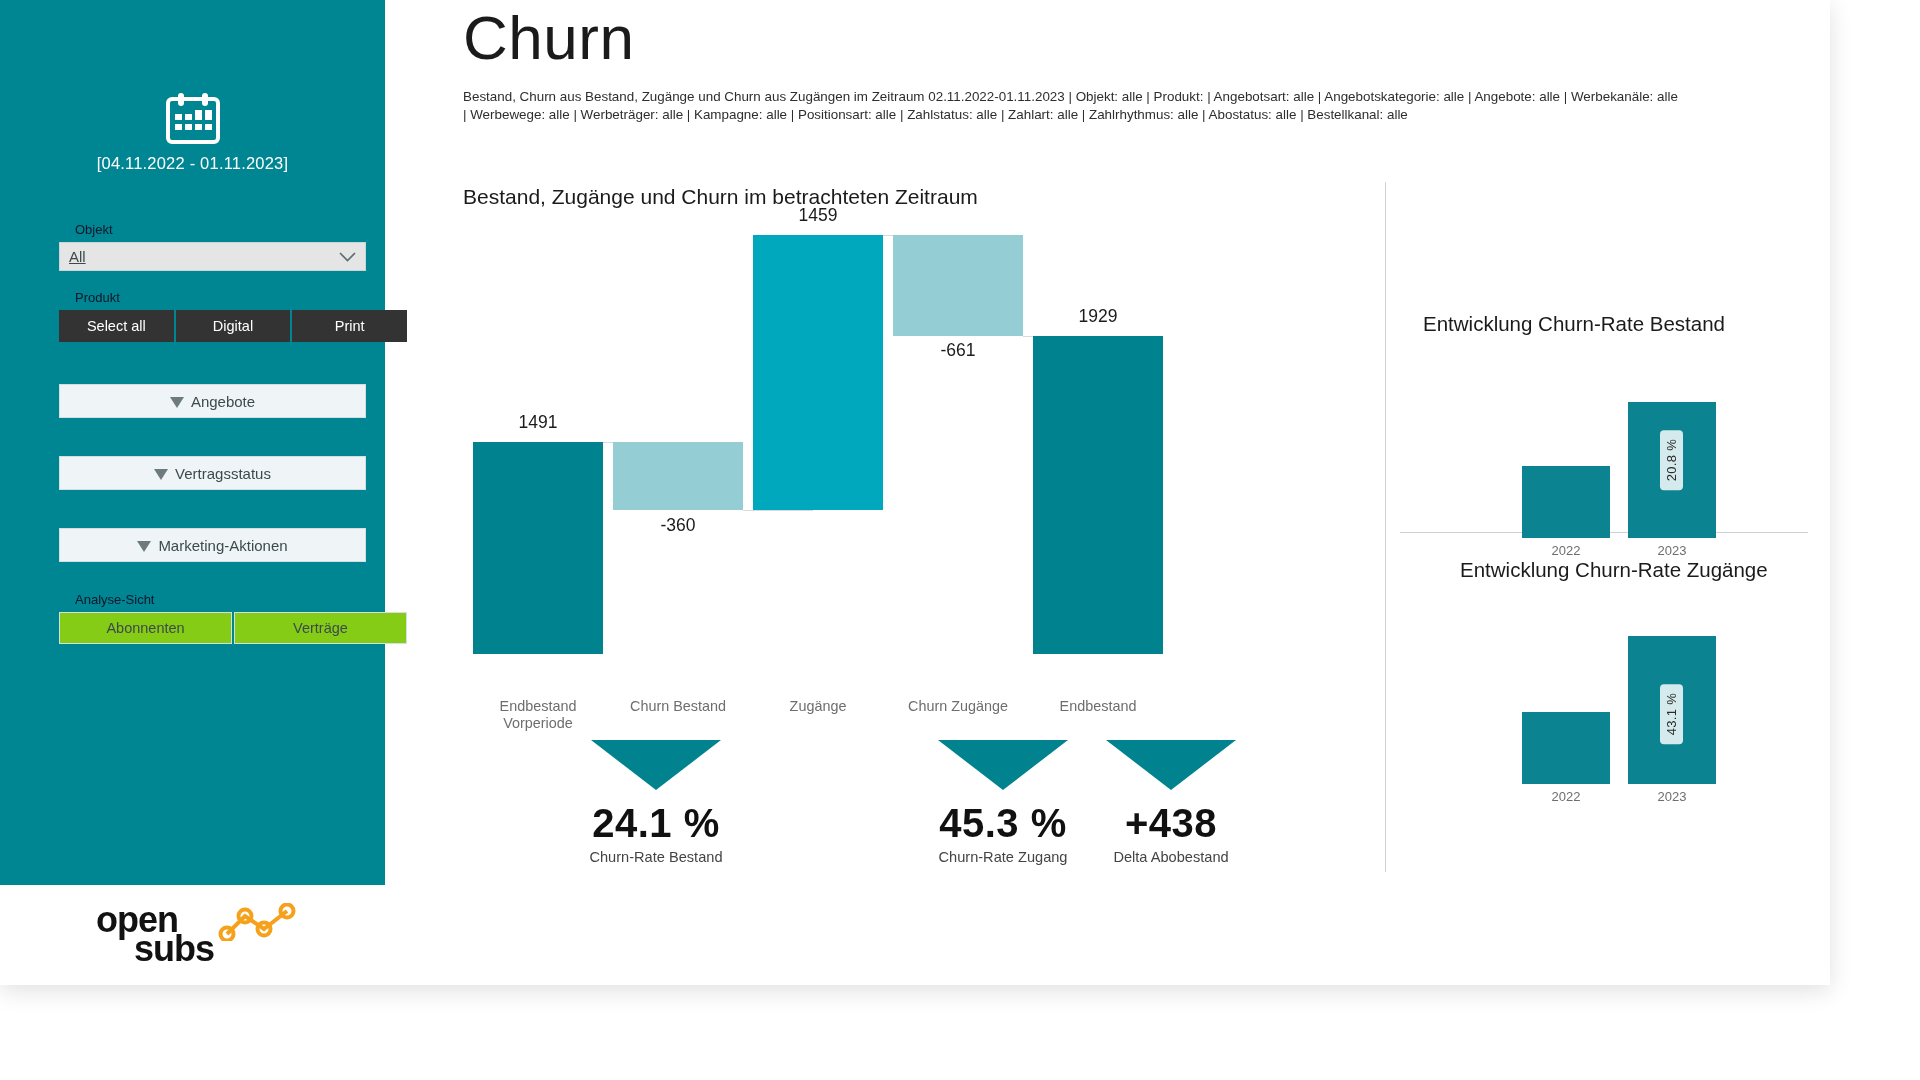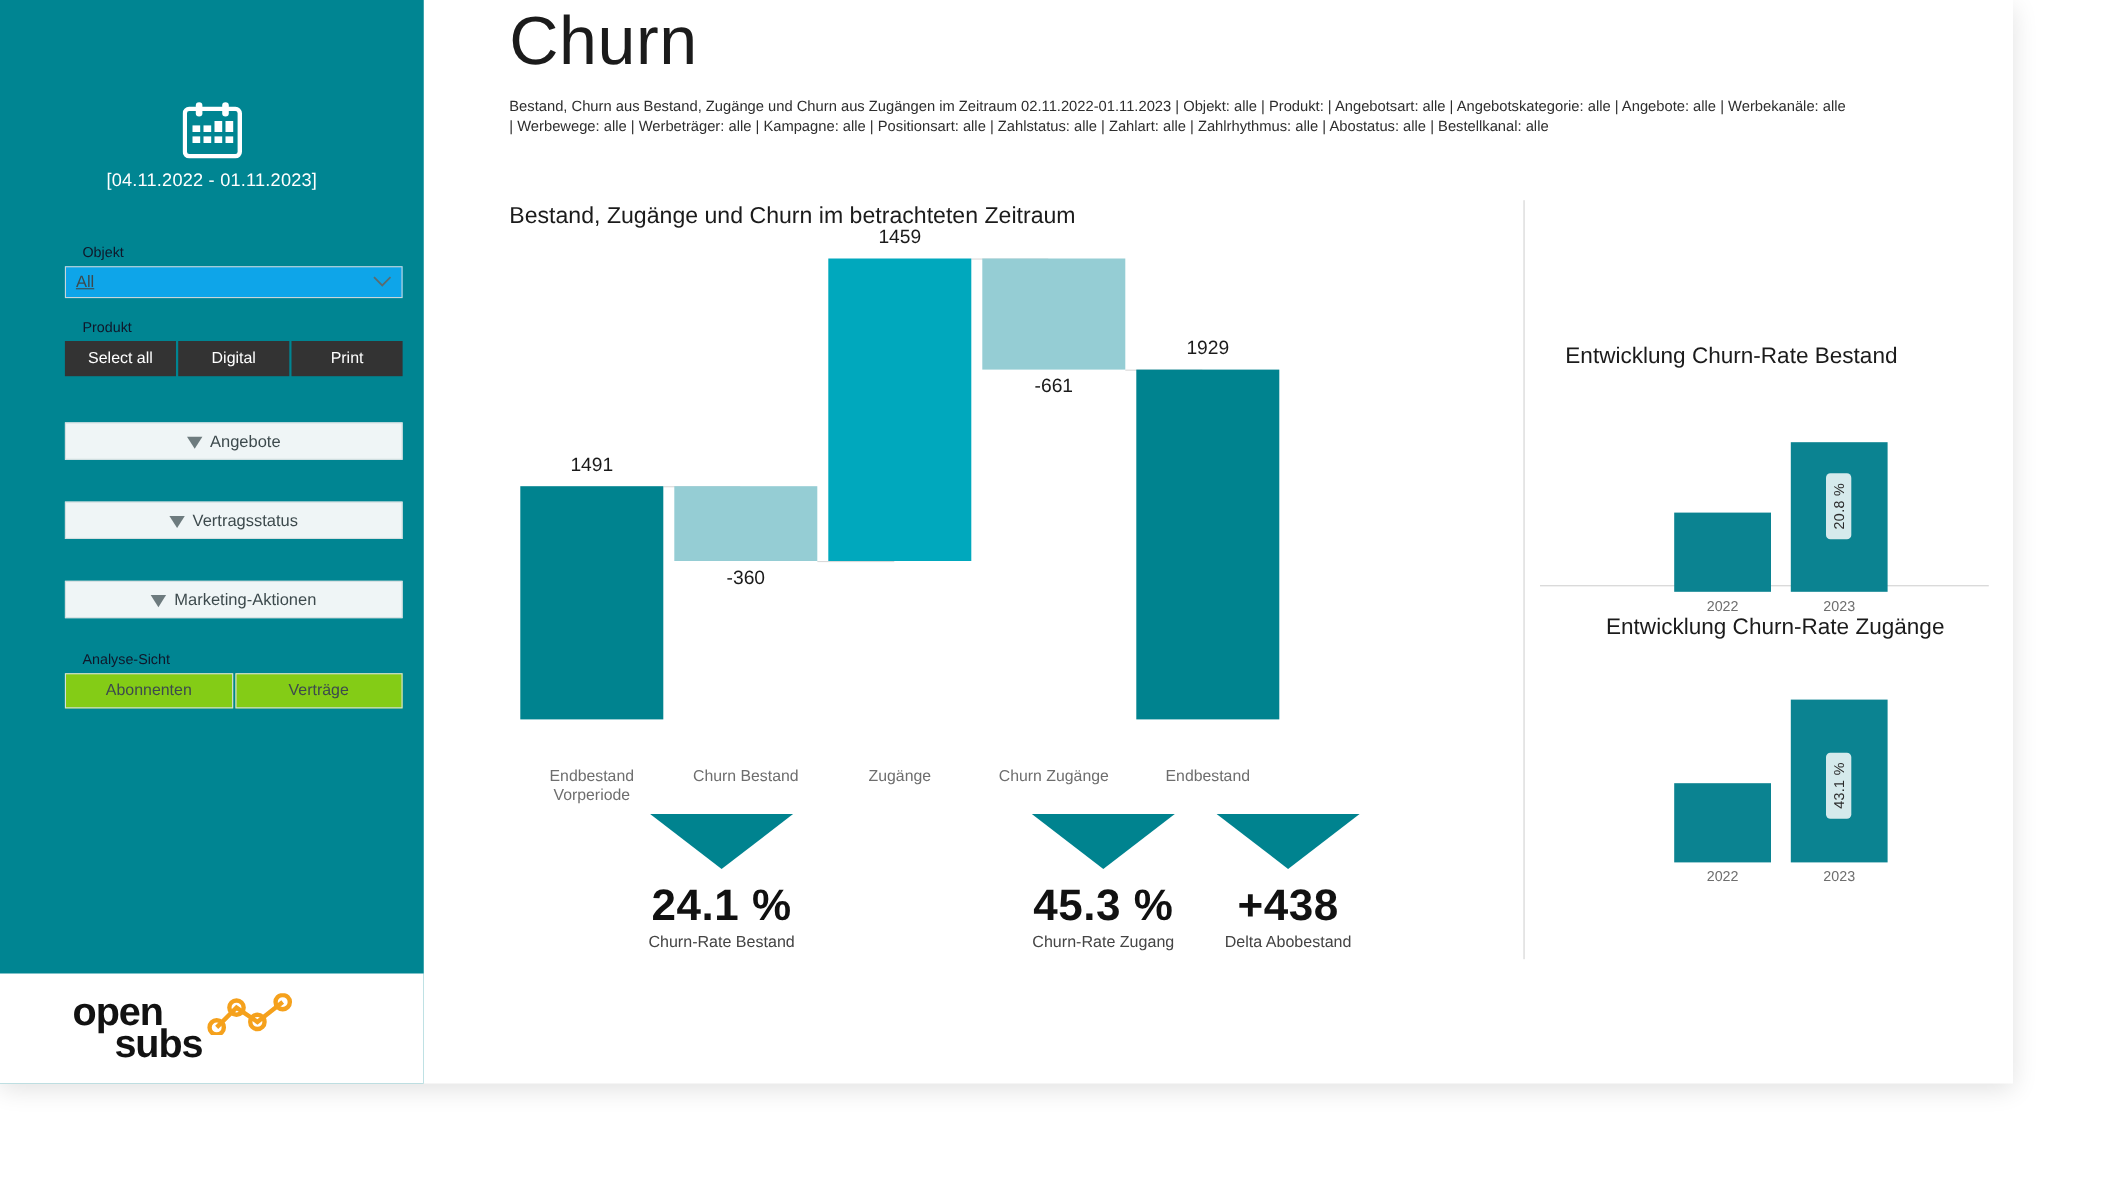--- a/index.html
+++ b/index.html
@@ -62,35 +62,35 @@
     color: #0f172a;
     font-size: 13px;
     margin-left: 16px;
   }
 
   .select-box {
     position: absolute;
     left: 59px;
     width: 307px;
     height: 29px;
-    background: #0ea5e9;
+    background: #e5e5e5;
     border: 1px solid #c9d6d8;
     display: flex;
     align-items: center;
     padding: 0 9px;
     font-size: 15px;
     color: #3d4a4d;
     text-decoration: underline;
   }
   .select-box .chev { margin-left: auto; }
 
   .seg-row {
     position: absolute;
     left: 59px;
-    width: 307px;
+    width: 348px;
     display: flex;
     gap: 2px;
   }
   .seg-btn {
     flex: 1;
     height: 32px;
     background: #333333;
     color: #ffffff;
     font-size: 14.5px;
     display: flex;
@@ -132,21 +132,21 @@
   }
 
   .logo-area {
     position: absolute;
     left: 0; top: 885px;
     width: 385px;
     height: 100px;
     background: #ffffff;
     display: flex;
     align-items: center;
-    padding-left: 66px;
+    padding-left: 96px;
   }
   .logo-text {
     font-weight: bold;
     font-size: 36px;
     line-height: 0.80;
     color: #121212;
     letter-spacing: -1px;
   }
   .logo-sub { padding-left: 38px; }
   .logo-graphic { margin-left: 4px; margin-bottom: 22px; }

